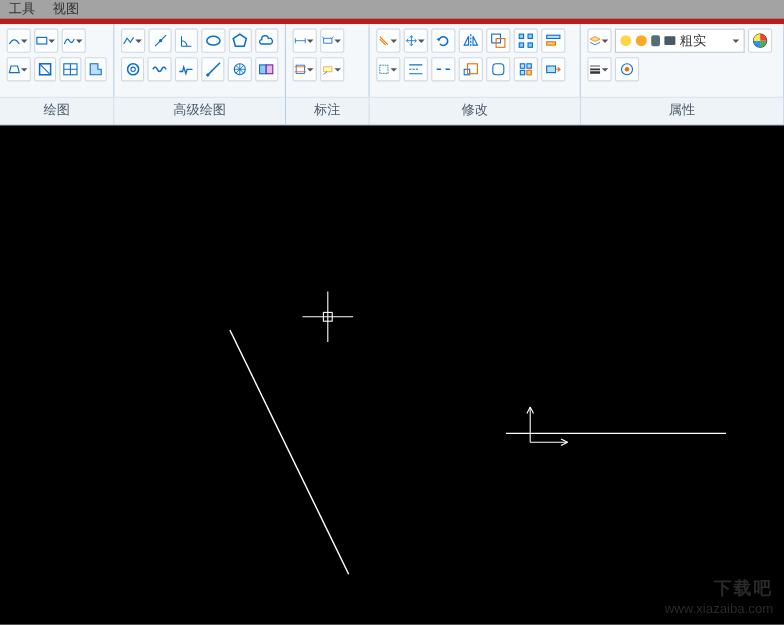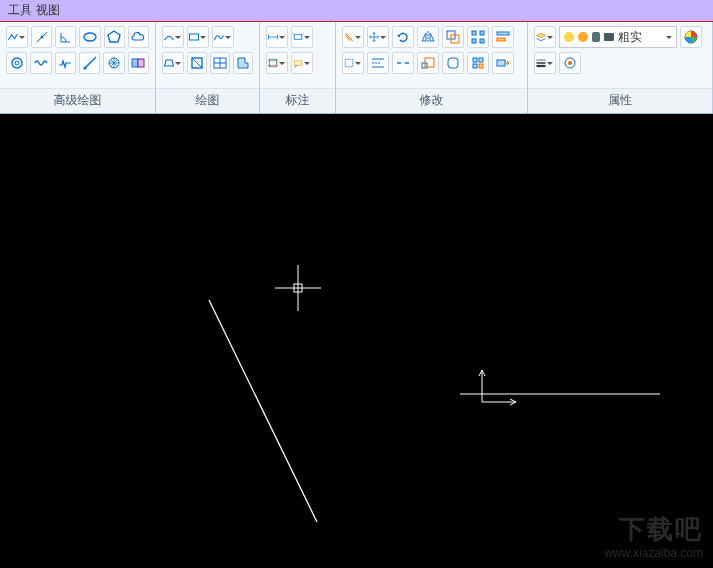--- a/index.html
+++ b/index.html
@@ -1,126 +1,50 @@
 <!DOCTYPE html>
 <html><head>
 <meta charset="utf-8">
 <style>
 *{box-sizing:border-box;margin:0;padding:0;font-family:"Microsoft YaHei",SimSun,sans-serif;font-size:12px}
 body{width:713px;height:568px;background:#fff;overflow:hidden;position:relative}
-.menubar{height:22px;background:#c4b5fd;border-bottom:1px solid #b91c1c;display:flex;align-items:center;padding-left:8px;gap:4px}
+.menubar{height:22px;background:#a3a3a3;border-bottom:5px solid #b91c1c;display:flex;align-items:center;padding-left:8px;gap:16px}
 .menubar span{color:#333;cursor:pointer}
 .ribbon{background:#f5f8fb;border-bottom:1px solid #9fb8d4;display:flex;align-items:stretch;height:92px}
 .panel{border-right:1px solid #b8cde0;display:flex;flex-direction:column;padding:4px 6px 0}
 .panel-body{flex:1;display:flex;flex-direction:column;gap:4px}
 .row{display:flex;gap:3px;align-items:center}
 .icon-btn{width:22px;height:22px;background:#fcfdfe;border:1px solid #d0d8e2;border-radius:2px;display:flex;align-items:center;justify-content:center;cursor:pointer;position:relative}
 .icon-btn svg{width:16px;height:16px}
 .dd{padding-right:8px}
 .dd::after{content:"";position:absolute;right:2px;top:50%;margin-top:-1px;border:3px solid transparent;border-top-color:#555}
 .panel-label{text-align:center;color:#4a5a6a;padding:3px 0 4px;background:#eef3f8;margin:4px -6px 0;border-top:1px solid #dbe4ee}
 .combo{height:22px;border:1px solid #c0c8d0;background:#fff;display:flex;align-items:center;padding:0 4px;gap:4px;cursor:pointer;position:relative}
 .combo::after{content:"";position:absolute;right:4px;top:50%;margin-top:-1px;border:3px solid transparent;border-top-color:#555}
 .combo .line{flex:1;height:2px;background:#000}
 .combo .text{color:#333;padding-right:10px}
 .canvas{position:absolute;left:0;top:114px;right:0;bottom:0;background:#000}
 .wm{position:absolute;right:10px;bottom:6px;color:#2a2a2a;font-size:11px;text-align:right;line-height:1.3;font-family:Arial}
-.wm .big{font-size:26px;font-weight:bold;letter-spacing:2px}
+.wm .big{font-size:16px;font-weight:bold;letter-spacing:2px}
 .layer-combo{width:118px}
 .layer-combo .bulb{width:10px;height:10px;background:#ffd54a;border-radius:50%}
 .layer-combo .sun{width:10px;height:10px;background:#ffa726;border-radius:50%}
 .layer-combo .lock{width:8px;height:10px;background:#546e7a;border-radius:2px}
 .layer-combo .prn{width:10px;height:8px;background:#455a64;border-radius:1px}
 </style>
 </head>
 <body>
 
 <div class="menubar">
   <span>工具</span>
   <span>视图</span>
 </div>
 
 <div class="ribbon">
 
-  <div class="panel" style="width:156px">
-    <div class="panel-body">
-      <div class="row">
-        <div class="icon-btn dd">
-            <svg viewBox="0 0 16 16">
-              <path d="M2 12 L6 5 L10 10 L14 4" fill="none" stroke="#0a6ed1" stroke-width="1.4"></path>
-            </svg>
-          </div>
-        <div class="icon-btn">
-            <svg viewBox="0 0 16 16">
-              <circle cx="8" cy="8" r="1.5" fill="#0a6ed1"></circle>
-              <line x1="3" y1="13" x2="13" y2="3" stroke="#0a6ed1"></line>
-            </svg>
-          </div>
-        <div class="icon-btn">
-            <svg viewBox="0 0 16 16">
-              <path d="M3 13 L3 4 M3 13 L12 13" stroke="#0a6ed1" fill="none"></path>
-              <path d="M3 8 A5 5 0 0 1 8 13" stroke="#0a6ed1" fill="none"></path>
-            </svg>
-          </div>
-        <div class="icon-btn">
-            <svg viewBox="0 0 16 16">
-              <ellipse cx="8" cy="8" rx="6" ry="4" fill="none" stroke="#0a6ed1" stroke-width="1.4"></ellipse>
-            </svg>
-          </div>
-        <div class="icon-btn">
-            <svg viewBox="0 0 16 16">
-              <path d="M8 2 L14 6 L12 13 L4 13 L2 6 Z" fill="none" stroke="#0a6ed1" stroke-width="1.4"></path>
-            </svg>
-          </div>
-        <div class="icon-btn">
-            <svg viewBox="0 0 16 16">
-              <path d="M4 11a2 2 0 1 1 0-4 3 3 0 0 1 6-1 2 2 0 1 1 2 5z" fill="none" stroke="#0a6ed1" stroke-width="1.2"></path>
-            </svg>
-          </div>
-      </div>
-      <div class="row">
-        <div class="icon-btn">
-            <svg viewBox="0 0 16 16">
-              <circle cx="8" cy="8" r="5" fill="none" stroke="#0a6ed1" stroke-width="1.4"></circle>
-              <circle cx="8" cy="8" r="2" fill="none" stroke="#0a6ed1"></circle>
-            </svg>
-          </div>
-        <div class="icon-btn">
-            <svg viewBox="0 0 16 16">
-              <path d="M2 8 Q4 4 6 8 T10 8 T14 8" fill="none" stroke="#0a6ed1" stroke-width="1.4"></path>
-            </svg>
-          </div>
-        <div class="icon-btn">
-            <svg viewBox="0 0 16 16">
-              <path d="M2 10 L5 10 L6 6 L8 12 L9 8 L14 8" fill="none" stroke="#0a6ed1" stroke-width="1.2"></path>
-            </svg>
-          </div>
-        <div class="icon-btn">
-            <svg viewBox="0 0 16 16">
-              <line x1="2" y1="14" x2="14" y2="2" stroke="#0a6ed1" stroke-width="1.4"></line>
-              <circle cx="3" cy="13" r="1.5" fill="#0a6ed1"></circle>
-            </svg>
-          </div>
-        <div class="icon-btn">
-            <svg viewBox="0 0 16 16">
-              <circle cx="8" cy="8" r="5" fill="none" stroke="#0a6ed1"></circle>
-              <path d="M8 3v10M3 8h10M4.5 4.5l7 7M11.5 4.5l-7 7" stroke="#0a6ed1" stroke-width="0.8"></path>
-            </svg>
-          </div>
-        <div class="icon-btn">
-            <svg viewBox="0 0 16 16">
-              <rect x="2" y="4" width="6" height="8" fill="#90caf9" stroke="#0a6ed1"></rect>
-              <rect x="8" y="4" width="6" height="8" fill="#e1bee7" stroke="#7b1fa2"></rect>
-            </svg>
-          </div>
-      </div>
-    </div>
-    <div class="panel-label">高级绘图</div>
-  </div>
-
   <div class="panel" style="width:104px">
     <div class="panel-body">
       <div class="row">
         <div class="icon-btn dd">
             <svg viewBox="0 0 16 16">
               <path d="M2 12 Q8 2 14 12" fill="none" stroke="#0a6ed1" stroke-width="1.4"></path>
             </svg>
           </div>
         <div class="icon-btn dd">
             <svg viewBox="0 0 16 16">
@@ -153,20 +77,96 @@
             </svg>
           </div>
         <div class="icon-btn">
             <svg viewBox="0 0 16 16">
               <path d="M3 3 L10 3 L10 8 L13 8 L13 13 L3 13 Z" fill="#bbdefb" stroke="#0a6ed1"></path>
             </svg>
           </div>
       </div>
     </div>
     <div class="panel-label">绘图</div>
+  </div>
+
+  <div class="panel" style="width:156px">
+    <div class="panel-body">
+      <div class="row">
+        <div class="icon-btn dd">
+            <svg viewBox="0 0 16 16">
+              <path d="M2 12 L6 5 L10 10 L14 4" fill="none" stroke="#0a6ed1" stroke-width="1.4"></path>
+            </svg>
+          </div>
+        <div class="icon-btn">
+            <svg viewBox="0 0 16 16">
+              <circle cx="8" cy="8" r="1.5" fill="#0a6ed1"></circle>
+              <line x1="3" y1="13" x2="13" y2="3" stroke="#0a6ed1"></line>
+            </svg>
+          </div>
+        <div class="icon-btn">
+            <svg viewBox="0 0 16 16">
+              <path d="M3 13 L3 4 M3 13 L12 13" stroke="#0a6ed1" fill="none"></path>
+              <path d="M3 8 A5 5 0 0 1 8 13" stroke="#0a6ed1" fill="none"></path>
+            </svg>
+          </div>
+        <div class="icon-btn">
+            <svg viewBox="0 0 16 16">
+              <ellipse cx="8" cy="8" rx="6" ry="4" fill="none" stroke="#0a6ed1" stroke-width="1.4"></ellipse>
+            </svg>
+          </div>
+        <div class="icon-btn">
+            <svg viewBox="0 0 16 16">
+              <path d="M8 2 L14 6 L12 13 L4 13 L2 6 Z" fill="none" stroke="#0a6ed1" stroke-width="1.4"></path>
+            </svg>
+          </div>
+        <div class="icon-btn">
+            <svg viewBox="0 0 16 16">
+              <path d="M4 11a2 2 0 1 1 0-4 3 3 0 0 1 6-1 2 2 0 1 1 2 5z" fill="none" stroke="#0a6ed1" stroke-width="1.2"></path>
+            </svg>
+          </div>
+      </div>
+      <div class="row">
+        <div class="icon-btn">
+            <svg viewBox="0 0 16 16">
+              <circle cx="8" cy="8" r="5" fill="none" stroke="#0a6ed1" stroke-width="1.4"></circle>
+              <circle cx="8" cy="8" r="2" fill="none" stroke="#0a6ed1"></circle>
+            </svg>
+          </div>
+        <div class="icon-btn">
+            <svg viewBox="0 0 16 16">
+              <path d="M2 8 Q4 4 6 8 T10 8 T14 8" fill="none" stroke="#0a6ed1" stroke-width="1.4"></path>
+            </svg>
+          </div>
+        <div class="icon-btn">
+            <svg viewBox="0 0 16 16">
+              <path d="M2 10 L5 10 L6 6 L8 12 L9 8 L14 8" fill="none" stroke="#0a6ed1" stroke-width="1.2"></path>
+            </svg>
+          </div>
+        <div class="icon-btn">
+            <svg viewBox="0 0 16 16">
+              <line x1="2" y1="14" x2="14" y2="2" stroke="#0a6ed1" stroke-width="1.4"></line>
+              <circle cx="3" cy="13" r="1.5" fill="#0a6ed1"></circle>
+            </svg>
+          </div>
+        <div class="icon-btn">
+            <svg viewBox="0 0 16 16">
+              <circle cx="8" cy="8" r="5" fill="none" stroke="#0a6ed1"></circle>
+              <path d="M8 3v10M3 8h10M4.5 4.5l7 7M11.5 4.5l-7 7" stroke="#0a6ed1" stroke-width="0.8"></path>
+            </svg>
+          </div>
+        <div class="icon-btn">
+            <svg viewBox="0 0 16 16">
+              <rect x="2" y="4" width="6" height="8" fill="#90caf9" stroke="#0a6ed1"></rect>
+              <rect x="8" y="4" width="6" height="8" fill="#e1bee7" stroke="#7b1fa2"></rect>
+            </svg>
+          </div>
+      </div>
+    </div>
+    <div class="panel-label">高级绘图</div>
   </div>
 
   <div class="panel" style="width:76px">
     <div class="panel-body">
       <div class="row">
         <div class="icon-btn dd">
             <svg viewBox="0 0 16 16">
               <line x1="2" y1="8" x2="14" y2="8" stroke="#0a6ed1"></line>
               <line x1="2" y1="5" x2="2" y2="11" stroke="#0a6ed1"></line>
               <line x1="14" y1="5" x2="14" y2="11" stroke="#0a6ed1"></line>

